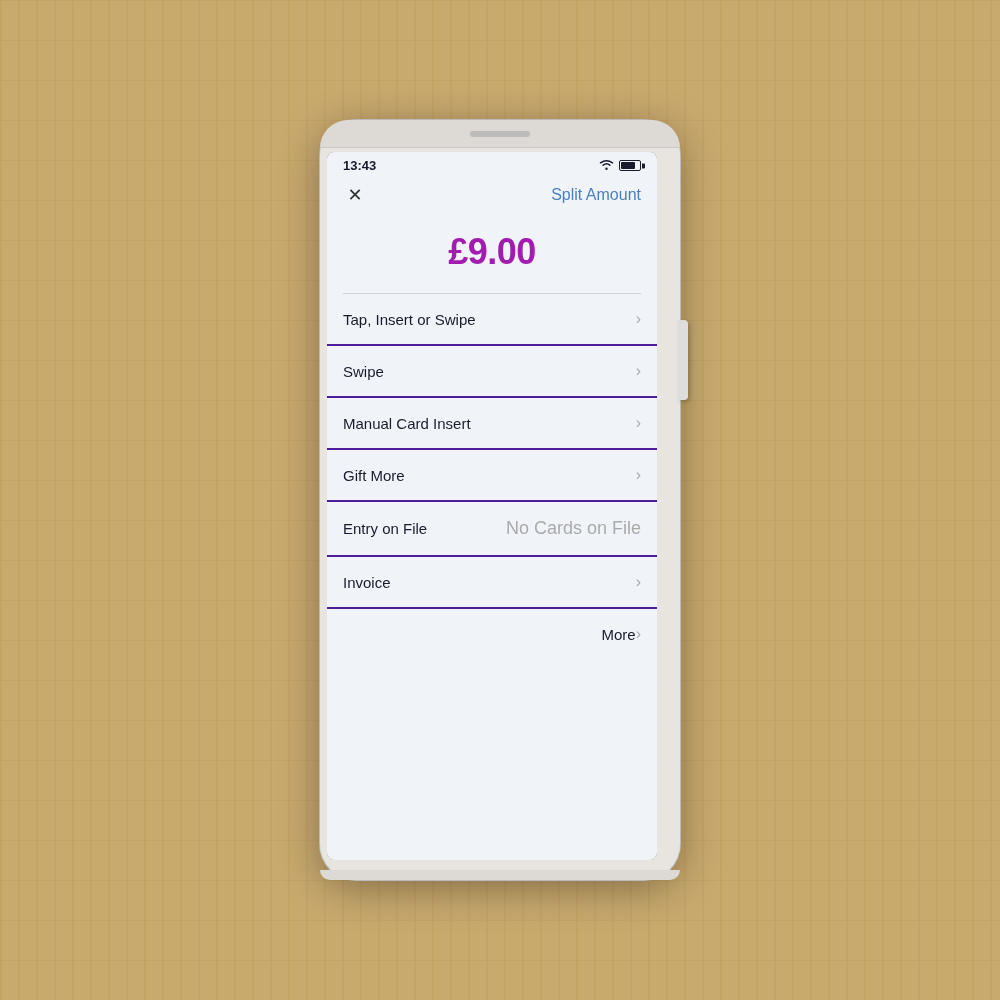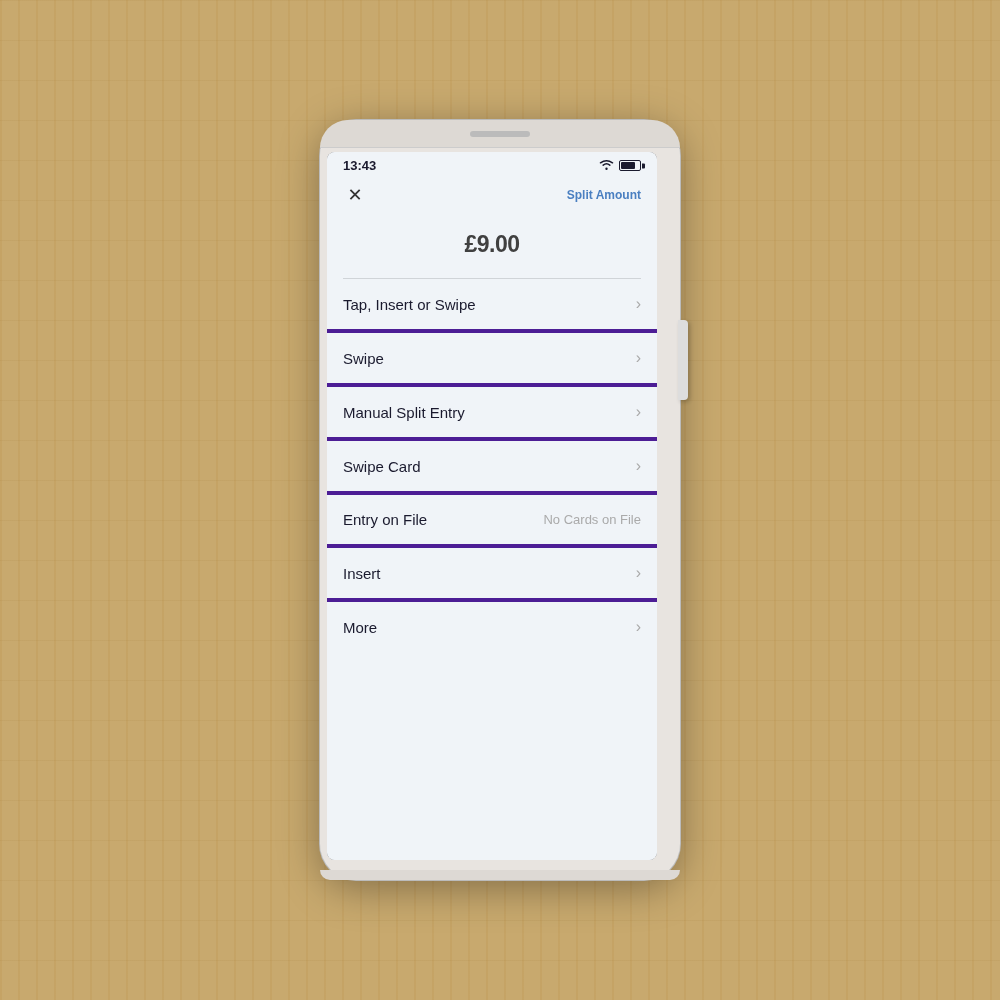--- a/index.html
+++ b/index.html
@@ -174,38 +174,38 @@
     }
 
     .close-x {
       font-size: 18px;
       color: #333;
       font-weight: 300;
       line-height: 1;
     }
 
     .split-amount-btn {
-      font-size: 12px;
+      font-size: 16px;
       color: #4a7fc1;
-      font-weight: 700;
+      font-weight: 400;
       cursor: pointer;
     }
 
     
     .amount-display {
       text-align: center;
       padding: 16px 0 20px;
       flex-shrink: 0;
       background: #f0f4f8;
     }
 
     .amount-text {
-      font-size: 23px;
+      font-size: 36px;
       font-weight: 600;
-      color: #404040;
+      color: #a21caf;
       letter-spacing: -0.5px;
     }
 
     
     .divider {
       height: 1px;
       background: #d0d4d8;
       margin: 0 16px;
     }
 
@@ -216,41 +216,42 @@
       overflow-y: auto;
     }
 
     .payment-item {
       display: flex;
       align-items: center;
       justify-content: space-between;
       padding: 16px 16px;
       cursor: pointer;
       background: #f0f4f8;
-      border-bottom: 4px solid #4c1d95;
+      border-bottom: 2px solid #4c1d95;
     }
 
     .payment-item:last-child {
       border-bottom: none;
+      justify-content: flex-end;
     }
 
     .payment-item-left {
       display: flex;
       align-items: center;
       gap: 8px;
     }
 
     .payment-label {
       font-size: 15px;
       color: #1a1a2e;
       font-weight: 400;
     }
 
     .payment-sublabel {
-      font-size: 13px;
+      font-size: 18px;
       color: #aaa;
     }
 
     .chevron {
       color: #aaa;
       font-size: 16px;
       font-weight: 300;
     }
 
     
@@ -317,42 +318,42 @@
 
         <div class="payment-item">
           <div class="payment-item-left">
             <span class="payment-label">Swipe</span>
           </div>
           <span class="chevron">›</span>
         </div>
 
         <div class="payment-item">
           <div class="payment-item-left">
-            <span class="payment-label">Manual Split Entry</span>
-          </div>
-          <span class="chevron">›</span>
-        </div>
-
-        <div class="payment-item">
-          <div class="payment-item-left">
-            <span class="payment-label">Swipe Card</span>
+            <span class="payment-label">Manual Card Insert</span>
+          </div>
+          <span class="chevron">›</span>
+        </div>
+
+        <div class="payment-item">
+          <div class="payment-item-left">
+            <span class="payment-label">Gift More</span>
           </div>
           <span class="chevron">›</span>
         </div>
 
         <div class="payment-item">
           <div class="payment-item-left">
             <span class="payment-label">Entry on File</span>
           </div>
           <span class="payment-sublabel">No Cards on File</span>
         </div>
 
         <div class="payment-item">
           <div class="payment-item-left">
-            <span class="payment-label">Insert</span>
+            <span class="payment-label">Invoice</span>
           </div>
           <span class="chevron">›</span>
         </div>
 
         <div class="payment-item">
           <div class="payment-item-left">
             <span class="payment-label">More</span>
           </div>
           <span class="chevron">›</span>
         </div>

